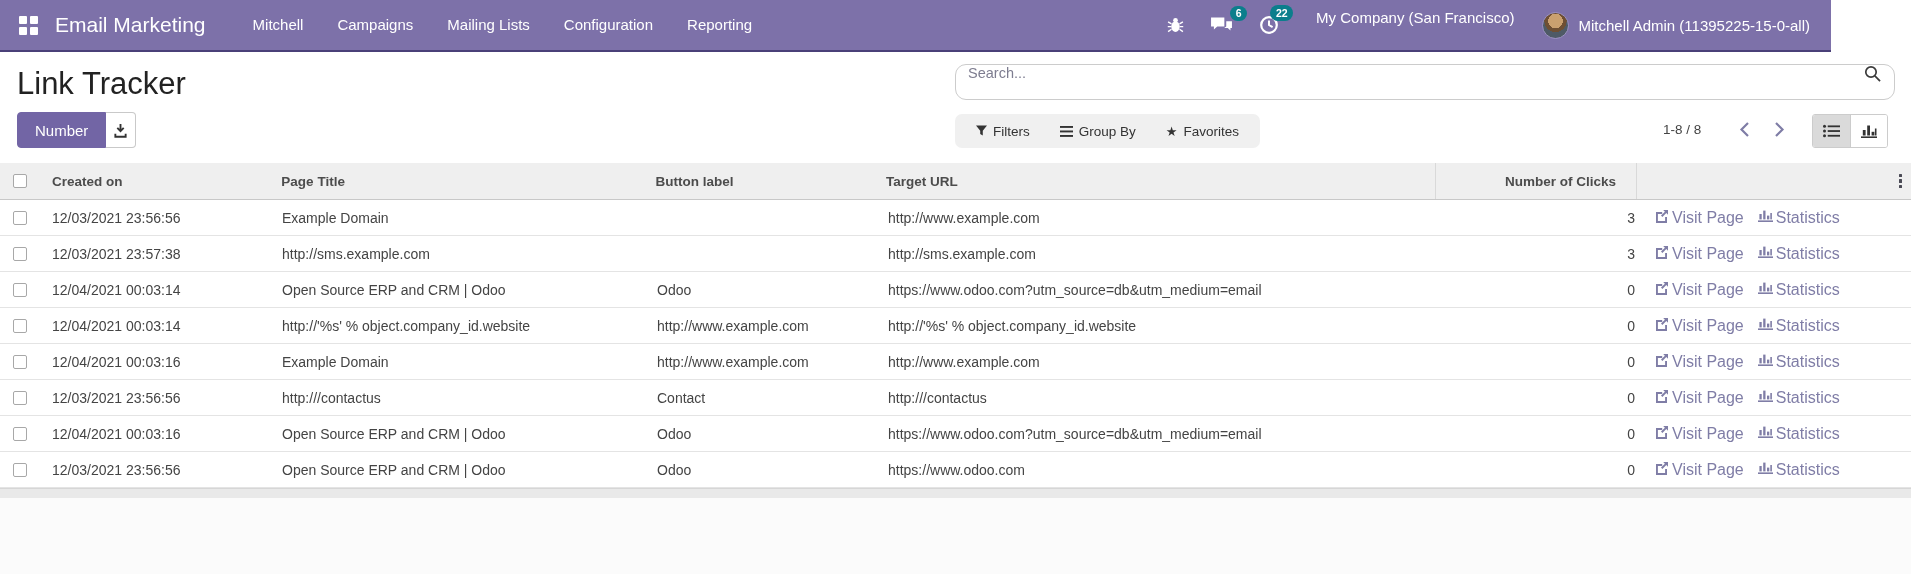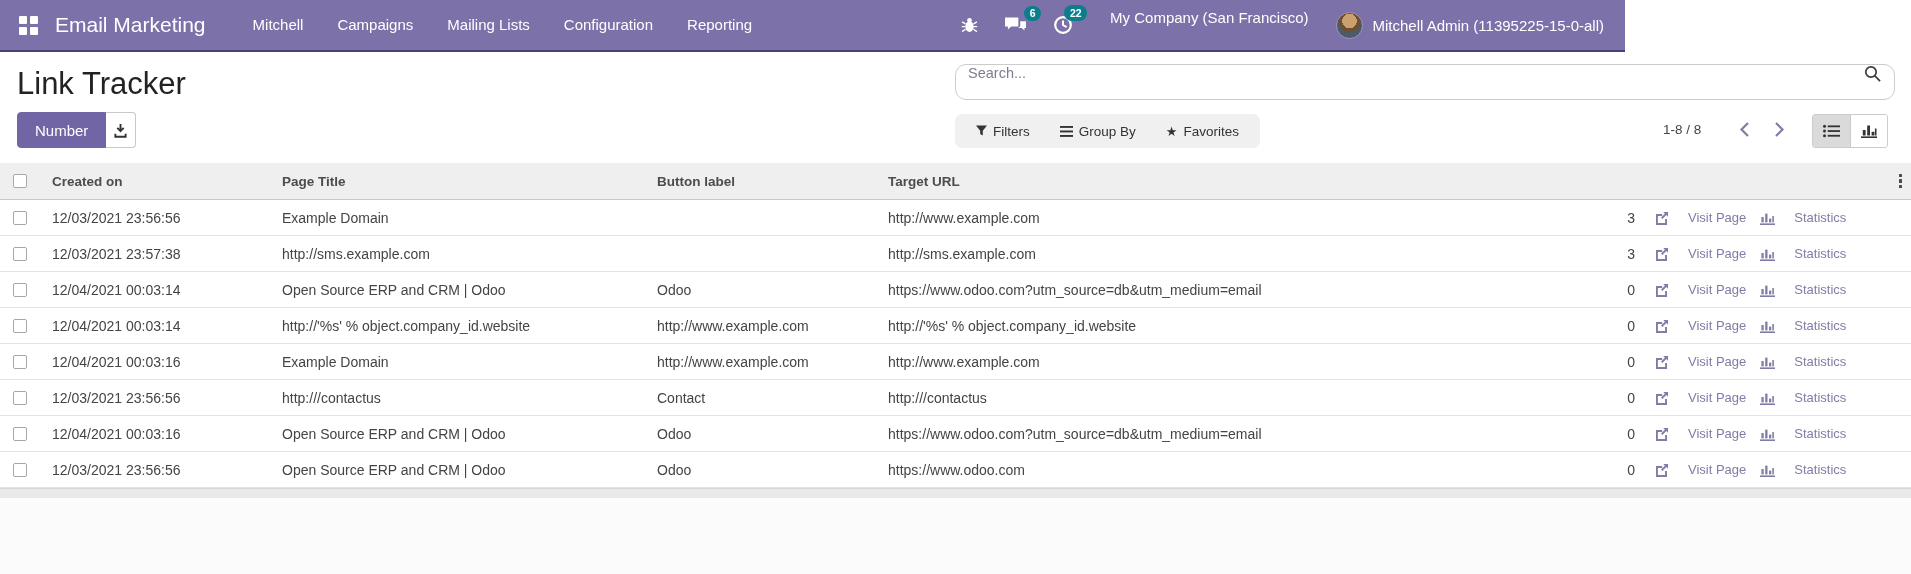--- a/index.html
+++ b/index.html
@@ -4,21 +4,21 @@
 <style>
   :root{
     --navbar:#7d71a9; --navbar-border:#4a4078; --accent:#7265a5;
     --badge:#0b7e8c; --link:#7f7da6; --header-bg:#efefef;
   }
   *{box-sizing:border-box;margin:0;padding:0}
   html,body{width:1911px;height:574px;overflow:hidden}
   body{font-family:"Liberation Sans",sans-serif;background:#fff;position:relative}
 
   
-  .navbar{position:absolute;left:0;top:0;width:1625px;height:52px;background:var(--navbar);
+  .navbar{position:absolute;left:0;top:0;width:1831px;height:52px;background:var(--navbar);
     border-bottom:2px solid var(--navbar-border);display:flex;align-items:center;color:#fff;padding:0 15px}
   .apps-icon{display:inline-grid;grid-template-columns:8px 8px;gap:3px;margin:0 17px 0 4px;cursor:pointer}
   .apps-icon i{width:8px;height:8px;background:#fff;border-radius:1px;display:block}
   .brand{font-size:21px;font-weight:500;margin-right:30px;white-space:nowrap;cursor:pointer}
   .nav-item{font-size:15px;padding:0 17px;line-height:50px;white-space:nowrap;cursor:pointer}
   .nav-right{margin-left:auto;display:flex;align-items:center}
   .nav-icon-wrap{position:relative;padding:0 13px;cursor:pointer;display:flex;align-items:center}
   .nav-badge{position:absolute;top:-10px;right:-1px;background:var(--badge);color:#fff;font-size:10.5px;
     font-weight:700;border-radius:9px;padding:2.5px 5.5px;line-height:1}
   .company{font-size:15px;margin:0 28px 16px 24px;white-space:nowrap;cursor:pointer}
@@ -69,21 +69,21 @@
   .col-created{width:230px}
   .col-page{width:375px}
   .col-btnlabel{width:231px}
   .col-target{width:562px}
   .col-clicks{width:203px;text-align:right;padding:0 6px 0 0}
   .hcell.col-clicks{justify-content:flex-end;padding-right:20px;border-left:1px solid #d9d9d9;border-right:1px solid #d9d9d9}
   .col-actions{width:247px;display:flex;align-items:center;gap:14px;padding-left:14px;overflow:visible}
   .col-opts{flex:1;display:flex;align-items:center;justify-content:flex-end;padding-right:6px}
 
   .checkbox{width:14px;height:14px;border:1px solid #a8a8a8;border-radius:2px;background:#fff;display:inline-block;cursor:pointer}
-  .row-link{color:var(--link);display:inline-flex;align-items:flex-end;gap:19px;font-size:13px;cursor:pointer;text-decoration:none;white-space:nowrap}
+  .row-link{color:var(--link);display:inline-flex;align-items:flex-start;gap:3px;font-size:16px;cursor:pointer;text-decoration:none;white-space:nowrap}
   .dots-btn{background:none;border:none;cursor:pointer;display:flex;flex-direction:column;gap:2px;padding:3px}
   .dots-btn i{width:3.5px;height:3.5px;background:#4a4a55;display:block;border-radius:0.5px}
 
   .footer-strip{position:absolute;left:0;top:488px;width:1911px;height:10px;background:#e9e9e9;border-top:1px solid #d6d6d6}
   .below-area{position:absolute;left:0;top:498px;width:1911px;height:76px;background:#fbfbfb}
 </style>
 </head>
 <body>
 
 <nav class="navbar">
@@ -209,20 +209,21 @@
 
 <div class="table">
   <div class="thead">
     <div class="hcell col-check">
         <span class="checkbox"></span>
       </div>
     <div class="hcell col-created">Created on</div>
     <div class="hcell col-page">Page Title</div>
     <div class="hcell col-btnlabel">Button label</div>
     <div class="hcell col-target">Target URL</div>
+    <div class="hcell col-clicks">Number of Clicks</div>
     <div class="hcell col-actions"></div>
     <div class="hcell col-opts">
       <button class="dots-btn">
           <i></i>
           <i></i>
           <i></i>
         </button>
     </div>
   </div>
   <div id="table-body">

